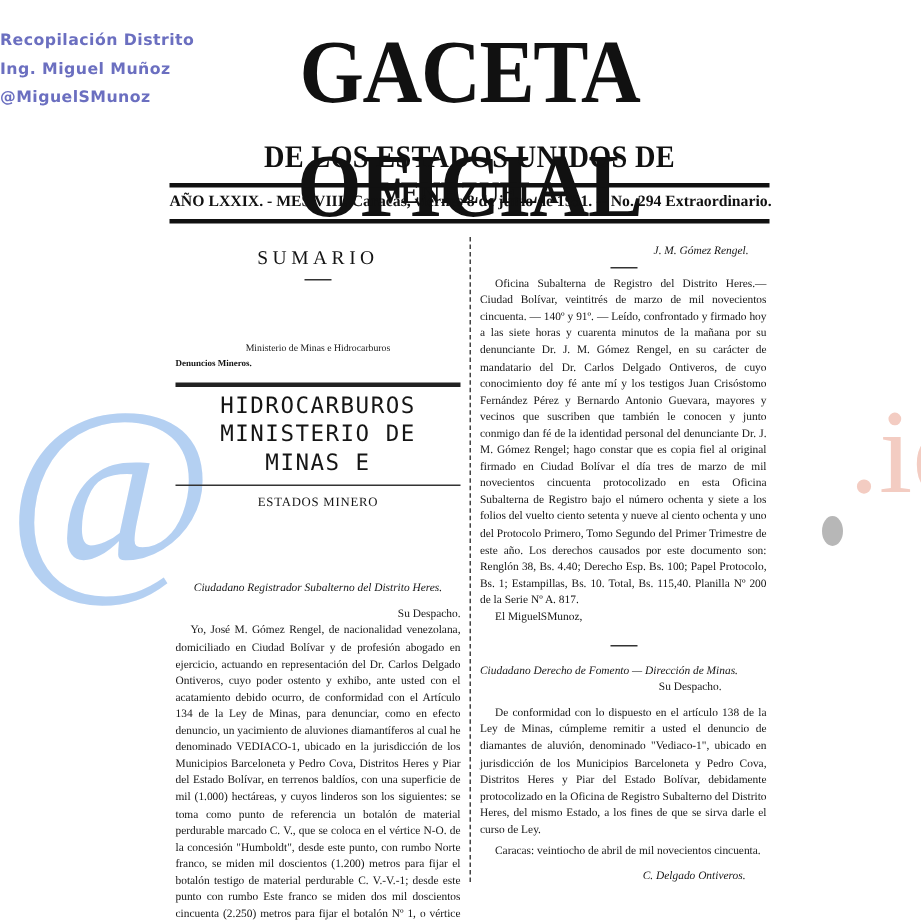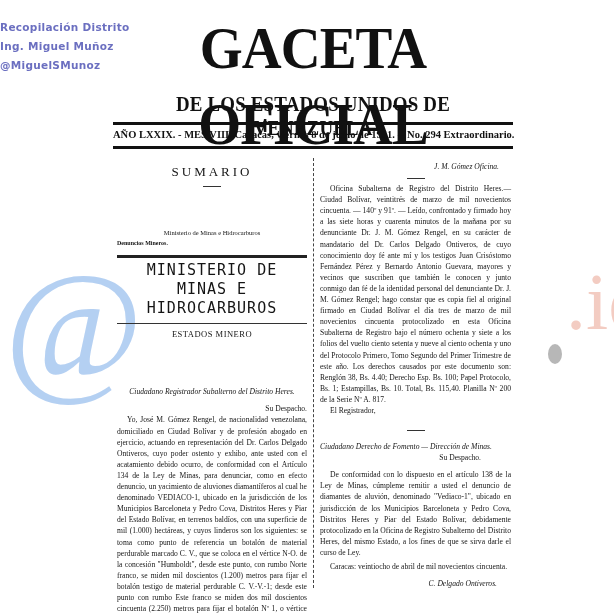--- a/index.html
+++ b/index.html
@@ -80,36 +80,36 @@
   <div class="rule" style="top:146px;height:3px;"></div>
 
   <div class="colsep"></div>
 
   <div class="col col-left">
     <div class="sumario">SUMARIO</div>
     <div class="tiny-rule"></div>
     <div class="center" style="font-size:6.5px;">Ministerio de Minas e Hidrocarburos</div>
     <div class="small-left">Denuncios Mineros.</div>
     <div class="thick-rule"></div>
+    <div class="min-heading">HIDROCARBUROS</div>
     <div class="min-heading">MINISTERIO DE MINAS E</div>
-    <div class="min-heading">HIDROCARBUROS</div>
     <div class="thin-rule"></div>
     <div class="subhead">ESTADOS MINERO</div>
     <div class="gap"></div>
     <p class="italic center">Ciudadano Registrador Subalterno del Distrito Heres.</p>
     <div class="gap"></div>
     <p class="right">Su Despacho.</p>
     <p class="indent">Yo, José M. Gómez Rengel, de nacionalidad venezolana, domiciliado en Ciudad Bolívar y de profesión abogado en ejercicio, actuando en representación del Dr. Carlos Delgado Ontiveros, cuyo poder ostento y exhibo, ante usted con el acatamiento debido ocurro, de conformidad con el Artículo 134 de la Ley de Minas, para denunciar, como en efecto denuncio, un yacimiento de aluviones diamantíferos al cual he denominado VEDIACO-1, ubicado en la jurisdicción de los Municipios Barceloneta y Pedro Cova, Distritos Heres y Piar del Estado Bolívar, en terrenos baldíos, con una superficie de mil (1.000) hectáreas, y cuyos linderos son los siguientes: se toma como punto de referencia un botalón de material perdurable marcado C. V., que se coloca en el vértice N-O. de la concesión "Humboldt", desde este punto, con rumbo Norte franco, se miden mil doscientos (1.200) metros para fijar el botalón testigo de material perdurable C. V.-V.-1; desde este punto con rumbo Este franco se miden dos mil doscientos cincuenta (2.250) metros para fijar el botalón Nº 1, o vértice S-O, de este denuncio; desde este punto con rumbo Norte franco se miden tres mil ciento veinticinco (3.125) mts. para fijar el botalón Nº 2, o vértice N-O; desde este punto con rumbo Este franco, se miden tres mil doscientos (3.200) metros para fijar el botalón Nº 3, o vértice N-E; desde este punto con rumbo Sur franco, se miden tres mil ciento veinticinco (3.125) metros para fijar el botalón Nº 4, o vértice S-E, y desde este punto con rumbo Oeste franco, se miden tres mil doscientos (3.200) metros hasta llegar al botalón Nº 1, o vértice S-O, con lo cual se cierra el perímetro rectangular. Este denuncio linda al Norte y Este con terrenos francos; al Sur, con terrenos francos y con el denuncio "VEDIACO-3", y al Oeste con terrenos francos y con el denuncio "VEDIACO-2". Estos denuncios los presento en esta misma fecha. Hago constar que este denuncio no invade concesiones caducas ni vigentes, y pido al ciudadano Registrador, de acuerdo con el parágrafo único del citado artículo 134 hacer constar la fecha, día y hora de la presentación de este denuncio. Es justicia que espero en Ciudad Bo-</p>
   </div>
 
   <div class="col col-right">
-    <p class="italic right" style="padding-right:12px;">J. M. Gómez Oficina.</p>
+    <p class="italic right" style="padding-right:12px;">J. M. Gómez Rengel.</p>
     <div class="tiny-rule"></div>
     <p class="indent">Oficina Subalterna de Registro del Distrito Heres.— Ciudad Bolívar, veintitrés de marzo de mil novecientos cincuenta. — 140º y 91º. — Leído, confrontado y firmado hoy a las siete horas y cuarenta minutos de la mañana por su denunciante Dr. J. M. Gómez Rengel, en su carácter de mandatario del Dr. Carlos Delgado Ontiveros, de cuyo conocimiento doy fé ante mí y los testigos Juan Crisóstomo Fernández Pérez y Bernardo Antonio Guevara, mayores y vecinos que suscriben que también le conocen y junto conmigo dan fé de la identidad personal del denunciante Dr. J. M. Gómez Rengel; hago constar que es copia fiel al original firmado en Ciudad Bolívar el día tres de marzo de mil novecientos cincuenta protocolizado en esta Oficina Subalterna de Registro bajo el número ochenta y siete a los folios del vuelto ciento setenta y nueve al ciento ochenta y uno del Protocolo Primero, Tomo Segundo del Primer Trimestre de este año. Los derechos causados por este documento son: Renglón 38, Bs. 4.40; Derecho Esp. Bs. 100; Papel Protocolo, Bs. 1; Estampillas, Bs. 10. Total, Bs. 115,40. Planilla Nº 200 de la Serie Nº A. 817.</p>
-    <p class="indent">El Registrador,</p>
+    <p class="indent">El MiguelSMunoz,</p>
     <div class="gap"></div>
     <div class="tiny-rule" style="margin-top:8px;"></div>
     <div class="gap"></div>
     <p class="italic">Ciudadano Derecho de Fomento — Dirección de Minas.</p>
     <p class="right" style="padding-right:30px;">Su Despacho.</p>
     <div class="gap"></div>
     <p class="indent">De conformidad con lo dispuesto en el artículo 138 de la Ley de Minas, cúmpleme remitir a usted el denuncio de diamantes de aluvión, denominado "Vediaco-1", ubicado en jurisdicción de los Municipios Barceloneta y Pedro Cova, Distritos Heres y Piar del Estado Bolívar, debidamente protocolizado en la Oficina de Registro Subalterno del Distrito Heres, del mismo Estado, a los fines de que se sirva darle el curso de Ley.</p>
     <div style="height:3px;"></div>
     <p class="indent">Caracas: veintiocho de abril de mil novecientos cincuenta.</p>
     <div class="gap"></div>

